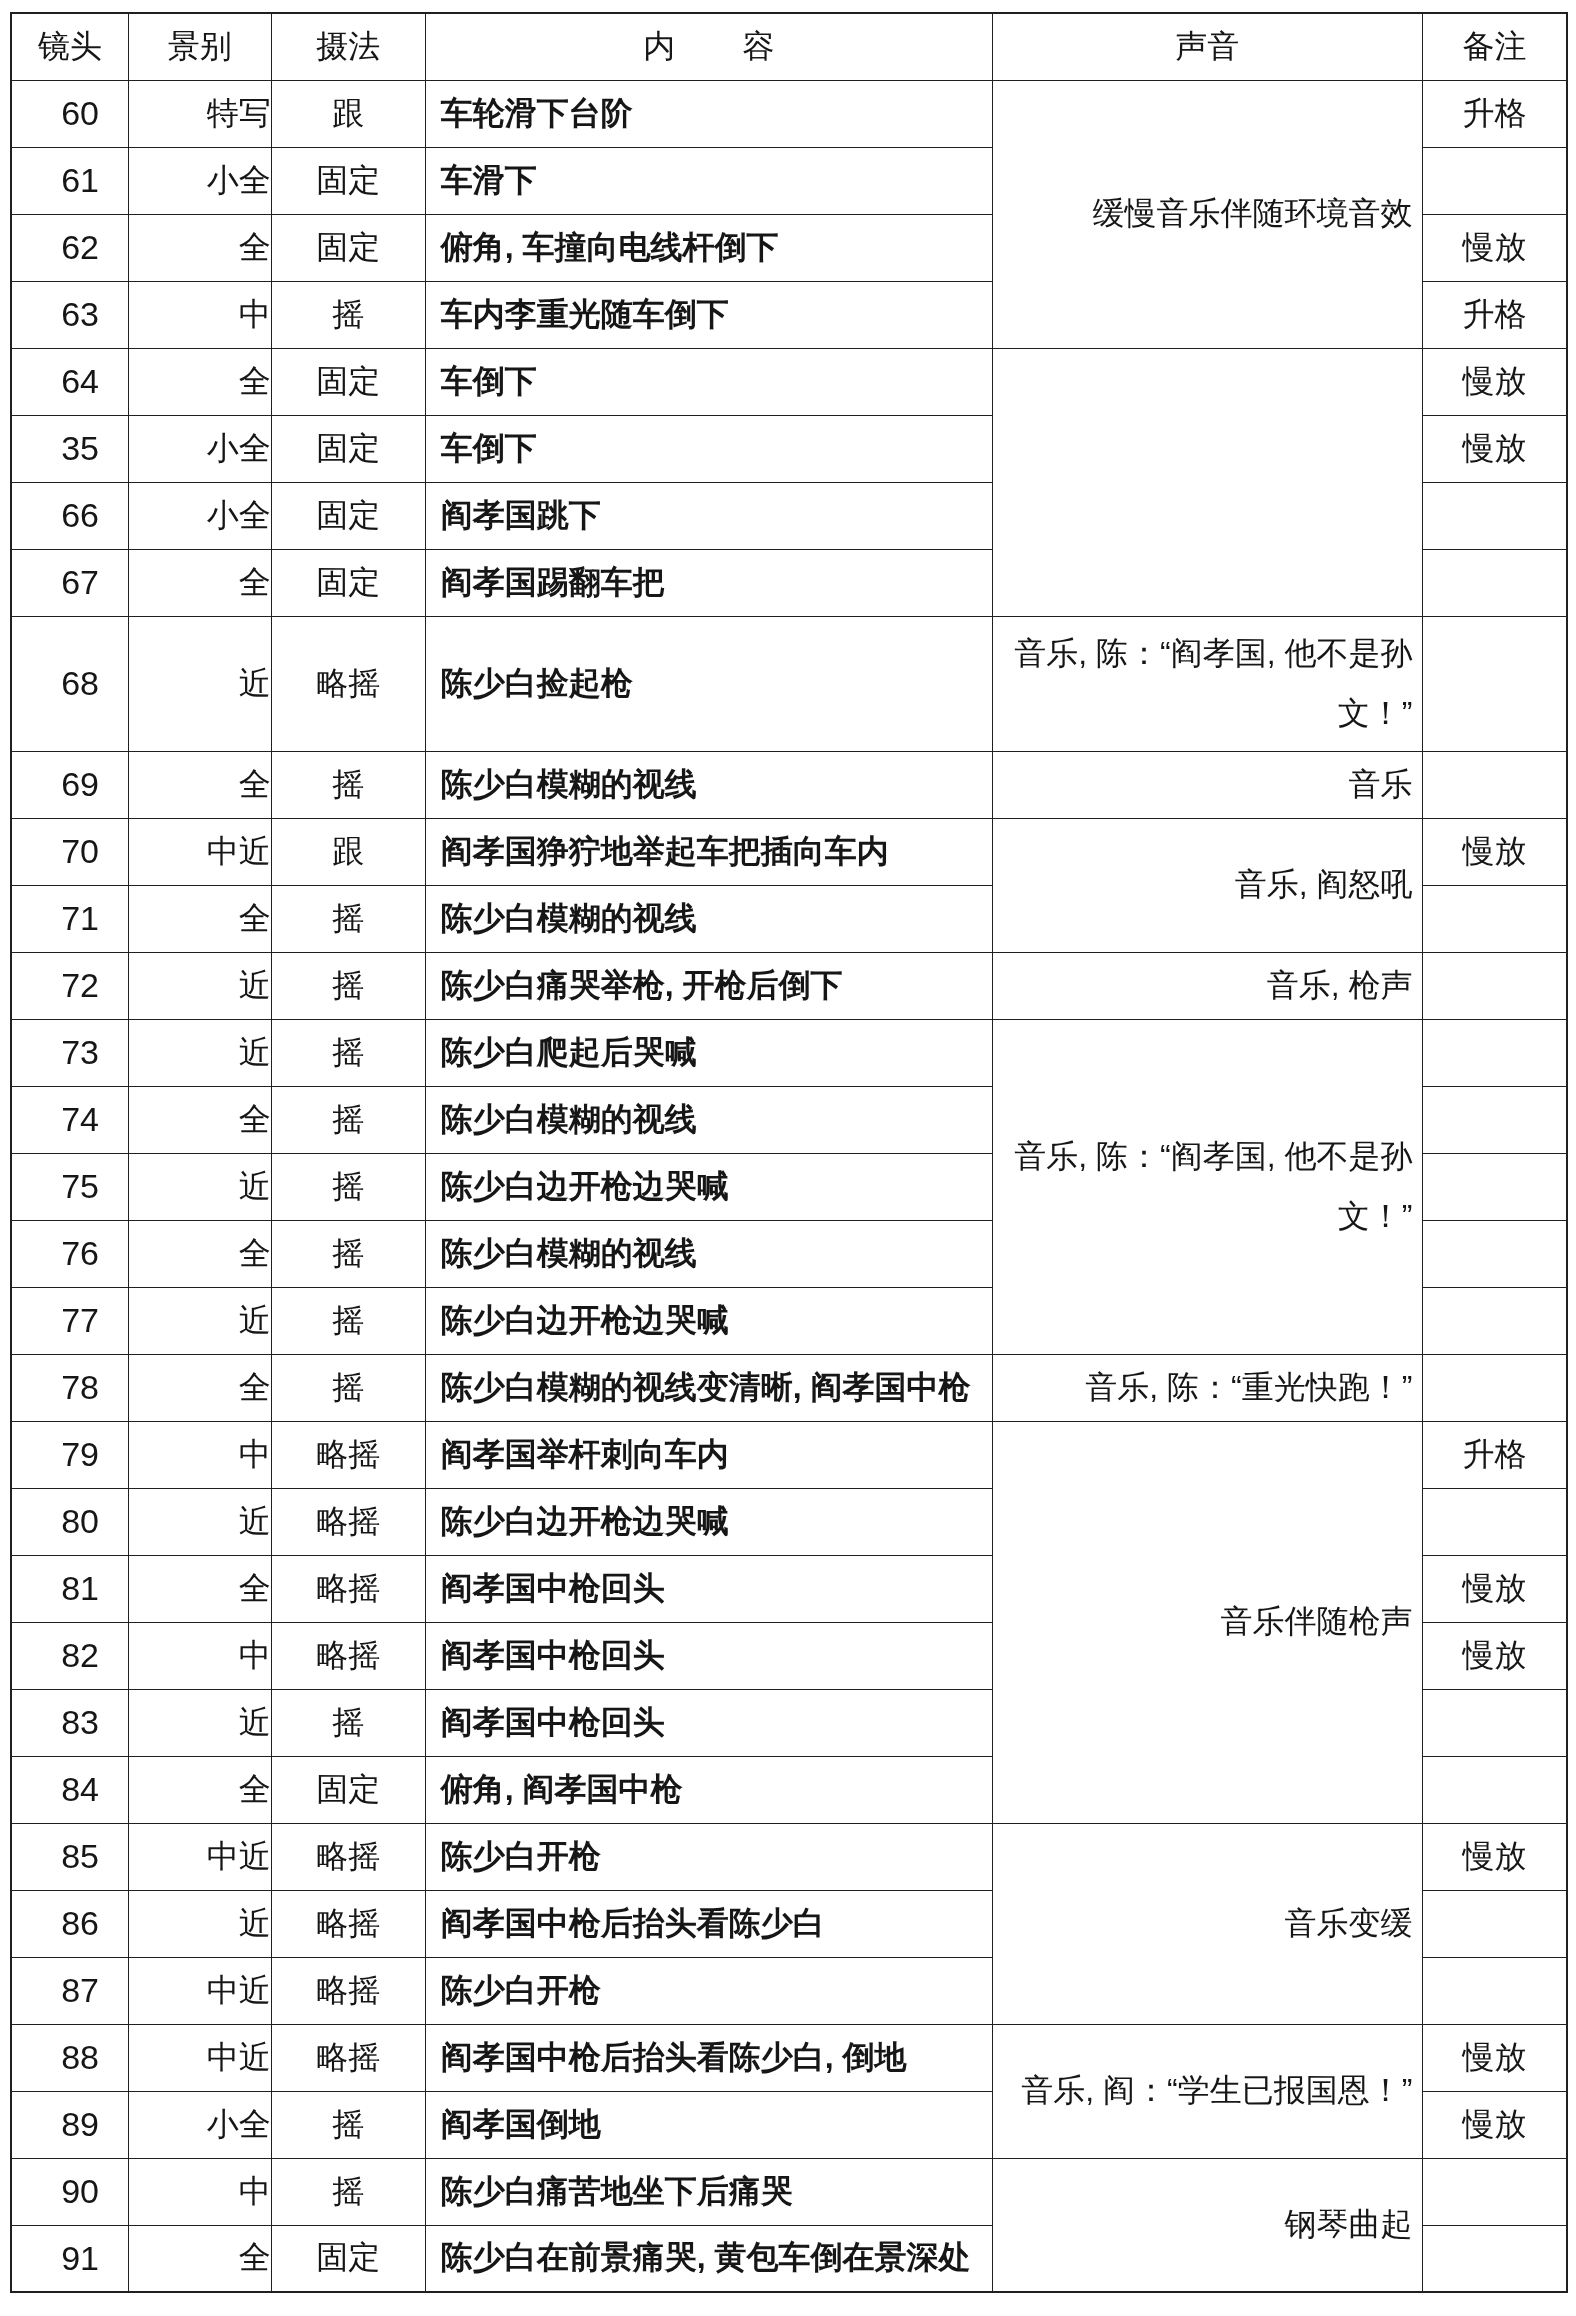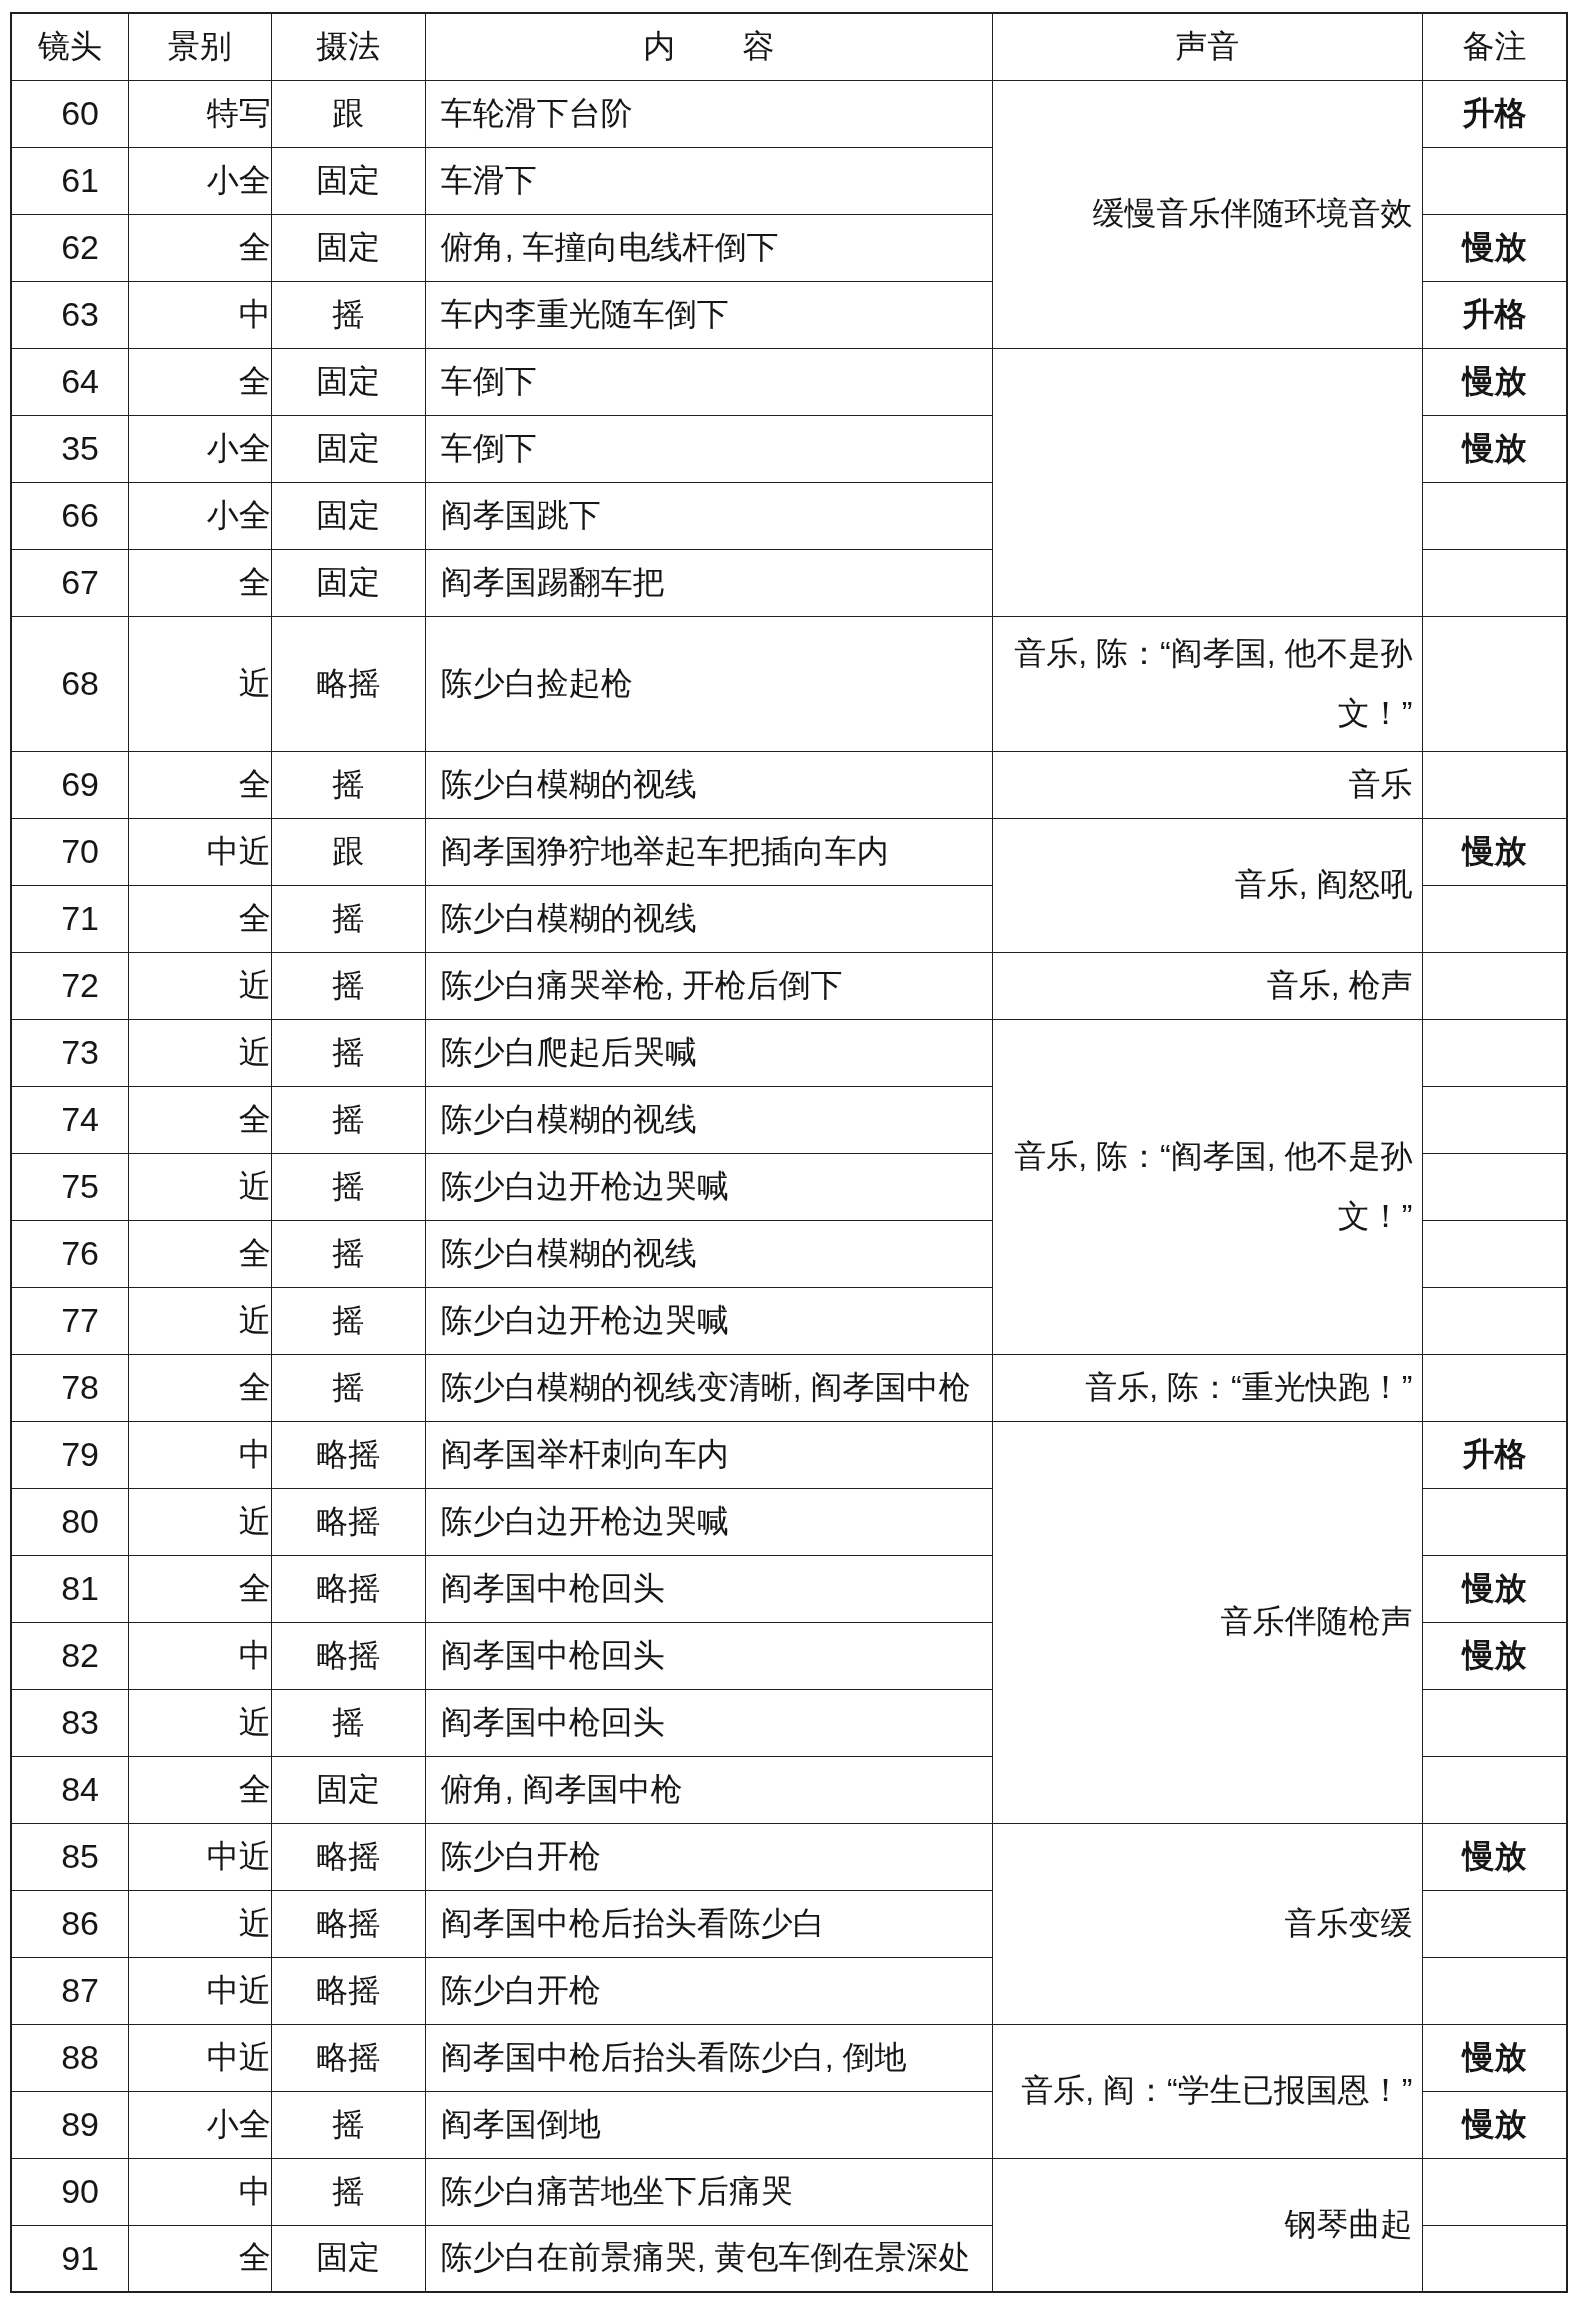--- a/index.html
+++ b/index.html
@@ -43,29 +43,30 @@
     margin-right: -2.1em;
     white-space: nowrap;
   }
   .c-shot   { text-align: center; font-size: 34px; padding-left: 20px; }
   .c-scale  { text-align: right; }
   .c-method { text-align: center; }
   .c-content {
     text-align: left;
     padding-left: 15px;
     padding-right: 9.4px;
+    font-weight: bold;
   }
   .c-sound {
     text-align: right;
     padding-left: 17px;
     padding-right: 9.4px;
     line-height: 1.85;
     word-break: break-all;
   }
-  .c-note { text-align: center; font-weight: bold; }
+  .c-note { text-align: center; }
 </style>
 </head>
 <body>
 
 <div class="page">
   <table class="storyboard">
     <colgroup>
       <col style="width:117px">
       <col style="width:143px">
       <col style="width:154px">

